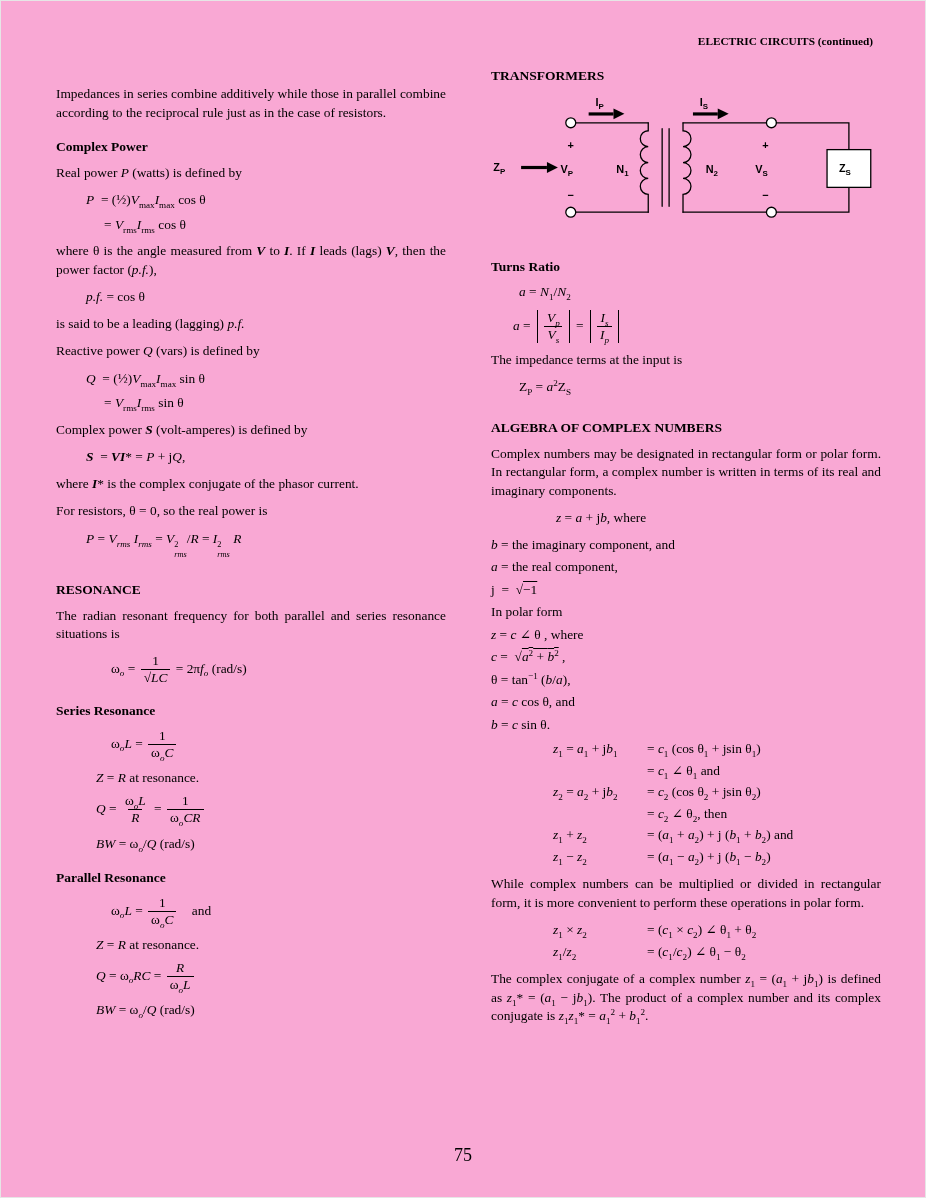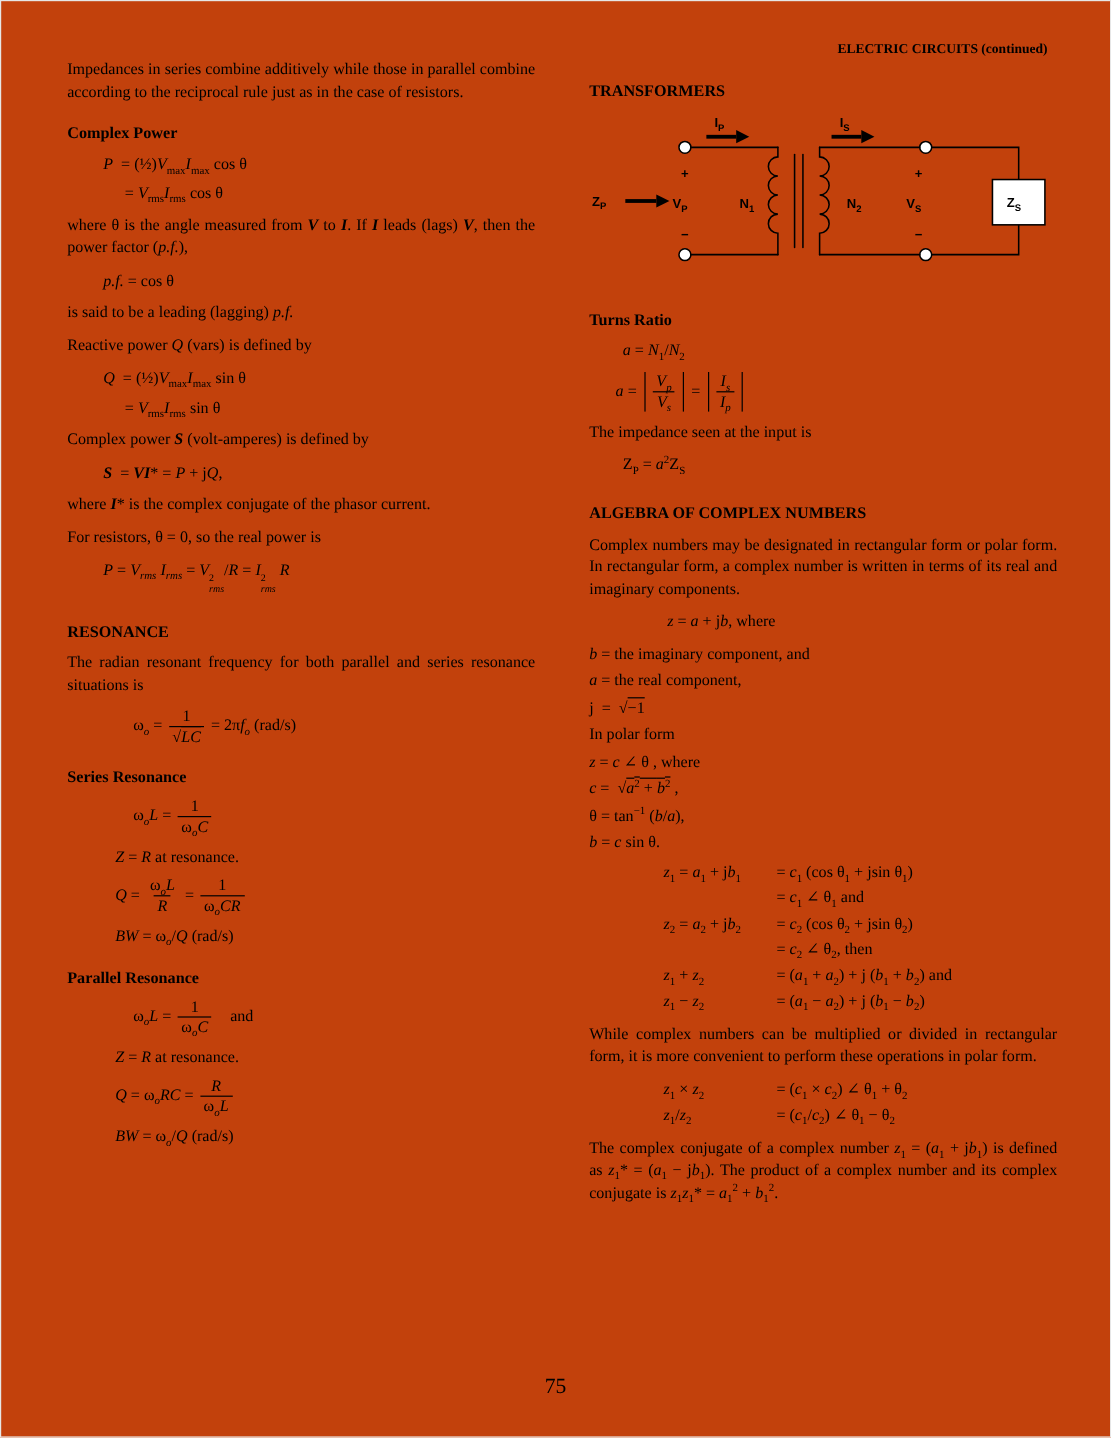--- a/index.html
+++ b/index.html
@@ -1,23 +1,23 @@
 <!DOCTYPE html>
 <html><head>
 <meta charset="utf-8">
 <style>
   html,body { margin:0; padding:0; background:#ffffff; }
   .page {
-    position:relative; width:926px; height:1198px; background:#c2410c; color:#000;
+    position:relative; width:926px; height:1198px; background:#f9a8d4; color:#000;
     font-family:"Liberation Serif","DejaVu Serif",serif; font-size:13.4px; line-height:1.38;
     overflow:hidden; border:1px solid #e6e6e6; box-sizing:border-box;
   }
   .header { position:absolute; top:33px; right:52px; font-weight:bold; font-size:11.3px; }
   .col { position:absolute; top:48px; width:390px; }
-  .col.left { left:55px; }
+  .col.left { left:55px;margin-top:36px; }
   .col.right { left:490px; }
   p { margin:0 0 9px 0; text-align:justify; }
   h3 { font-size:13.5px; font-weight:bold; margin:16px 0 7px 0; }
   h3.first { margin-top:18px; }
   .line { margin:4px 0; }
   .formula { margin:6px 0 8px 0; }
   .formula.cont { margin-top:-2px; }
   .pl22{padding-left:22px}.pl28{padding-left:28px}.pl30{padding-left:30px}
   .pl40{padding-left:40px}.pl48{padding-left:48px}.pl55{padding-left:55px}.pl65{padding-left:65px}
   sub,sup { line-height:0; font-size:0.68em; }
@@ -39,20 +39,21 @@
 <body>
 
 <div class="page">
 
   <div class="header">ELECTRIC CIRCUITS (continued)</div>
 
   <div class="col left">
     <p>Impedances in series combine additively while those in parallel combine according to the reciprocal rule just as in the case of resistors.</p>
 
     <h3>Complex Power</h3>
+    <p>Real power <i>P</i> (watts) is defined by</p>
     <div class="formula pl30"><i>P</i> = (½)<i>V</i><sub>max</sub><i>I</i><sub>max</sub> cos θ</div>
     <div class="formula cont pl48">= <i>V</i><sub>rms</sub><i>I</i><sub>rms</sub> cos θ</div>
     <p>where θ is the angle measured from <b><i>V</i></b> to <b><i>I</i></b>. If <b><i>I</i></b> leads (lags) <b><i>V</i></b>, then the power factor (<i>p.f.</i>),</p>
     <div class="formula pl30"><i>p.f.</i> = cos θ</div>
     <p>is said to be a leading (lagging) <i>p.f.</i></p>
     <p>Reactive power <i>Q</i> (vars) is defined by</p>
     <div class="formula pl30"><i>Q</i> = (½)<i>V</i><sub>max</sub><i>I</i><sub>max</sub> sin θ</div>
     <div class="formula cont pl48">= <i>V</i><sub>rms</sub><i>I</i><sub>rms</sub> sin θ</div>
     <p>Complex power <b><i>S</i></b> (volt-amperes) is defined by</p>
     <div class="formula pl30"><b><i>S</i></b> = <b><i>VI</i></b>* = <i>P</i> + j<i>Q</i>,</div>
@@ -160,33 +161,34 @@
           <span class="fr">
             <span><i>V</i><sub><i>p</i></sub></span>
             <span class="d"><i>V</i><sub><i>s</i></sub></span>
           </span>
         </span> = <span class="abs">
           <span class="fr">
             <span><i>I</i><sub><i>s</i></sub></span>
             <span class="d"><i>I</i><sub><i>p</i></sub></span>
           </span>
         </span></div>
-    <p>The impedance seen at the input is</p>
+    <p>The impedance terms at the input is</p>
     <div class="formula pl28">Z<sub>P</sub> = <i>a</i><sup>2</sup>Z<sub>S</sub></div>
 
     <h3 style="margin-top:22px;">ALGEBRA OF COMPLEX NUMBERS</h3>
     <p>Complex numbers may be designated in rectangular form or polar form. In rectangular form, a complex number is written in terms of its real and imaginary components.</p>
     <div class="formula pl65"><i>z</i> = <i>a</i> + j<i>b</i>, where</div>
     <div class="line"><i>b</i> = the imaginary component, and</div>
     <div class="line"><i>a</i> = the real component,</div>
     <div class="line">j = √<span class="ol">−1</span></div>
     <div class="line">In polar form</div>
     <div class="line"><i>z</i> = <i>c</i> ∠ θ , where</div>
     <div class="line"><i>c</i> = √<span class="ol"><i>a</i><sup>2</sup> + <i>b</i><sup>2</sup></span> ,</div>
     <div class="line">θ = tan<sup>−1</sup> (<i>b</i>/<i>a</i>),</div>
+    <div class="line"><i>a</i> = <i>c</i> cos θ, and</div>
     <div class="line"><i>b</i> = <i>c</i> sin θ.</div>
 
     <div class="eqgrid">
       <div><i>z</i><sub>1</sub> = <i>a</i><sub>1</sub> + j<i>b</i><sub>1</sub></div>
       <div>= <i>c</i><sub>1</sub> (cos θ<sub>1</sub> + jsin θ<sub>1</sub>)</div>
       <div></div>
       <div>= <i>c</i><sub>1</sub> ∠ θ<sub>1</sub> and</div>
       <div><i>z</i><sub>2</sub> = <i>a</i><sub>2</sub> + j<i>b</i><sub>2</sub></div>
       <div>= <i>c</i><sub>2</sub> (cos θ<sub>2</sub> + jsin θ<sub>2</sub>)</div>
       <div></div>

